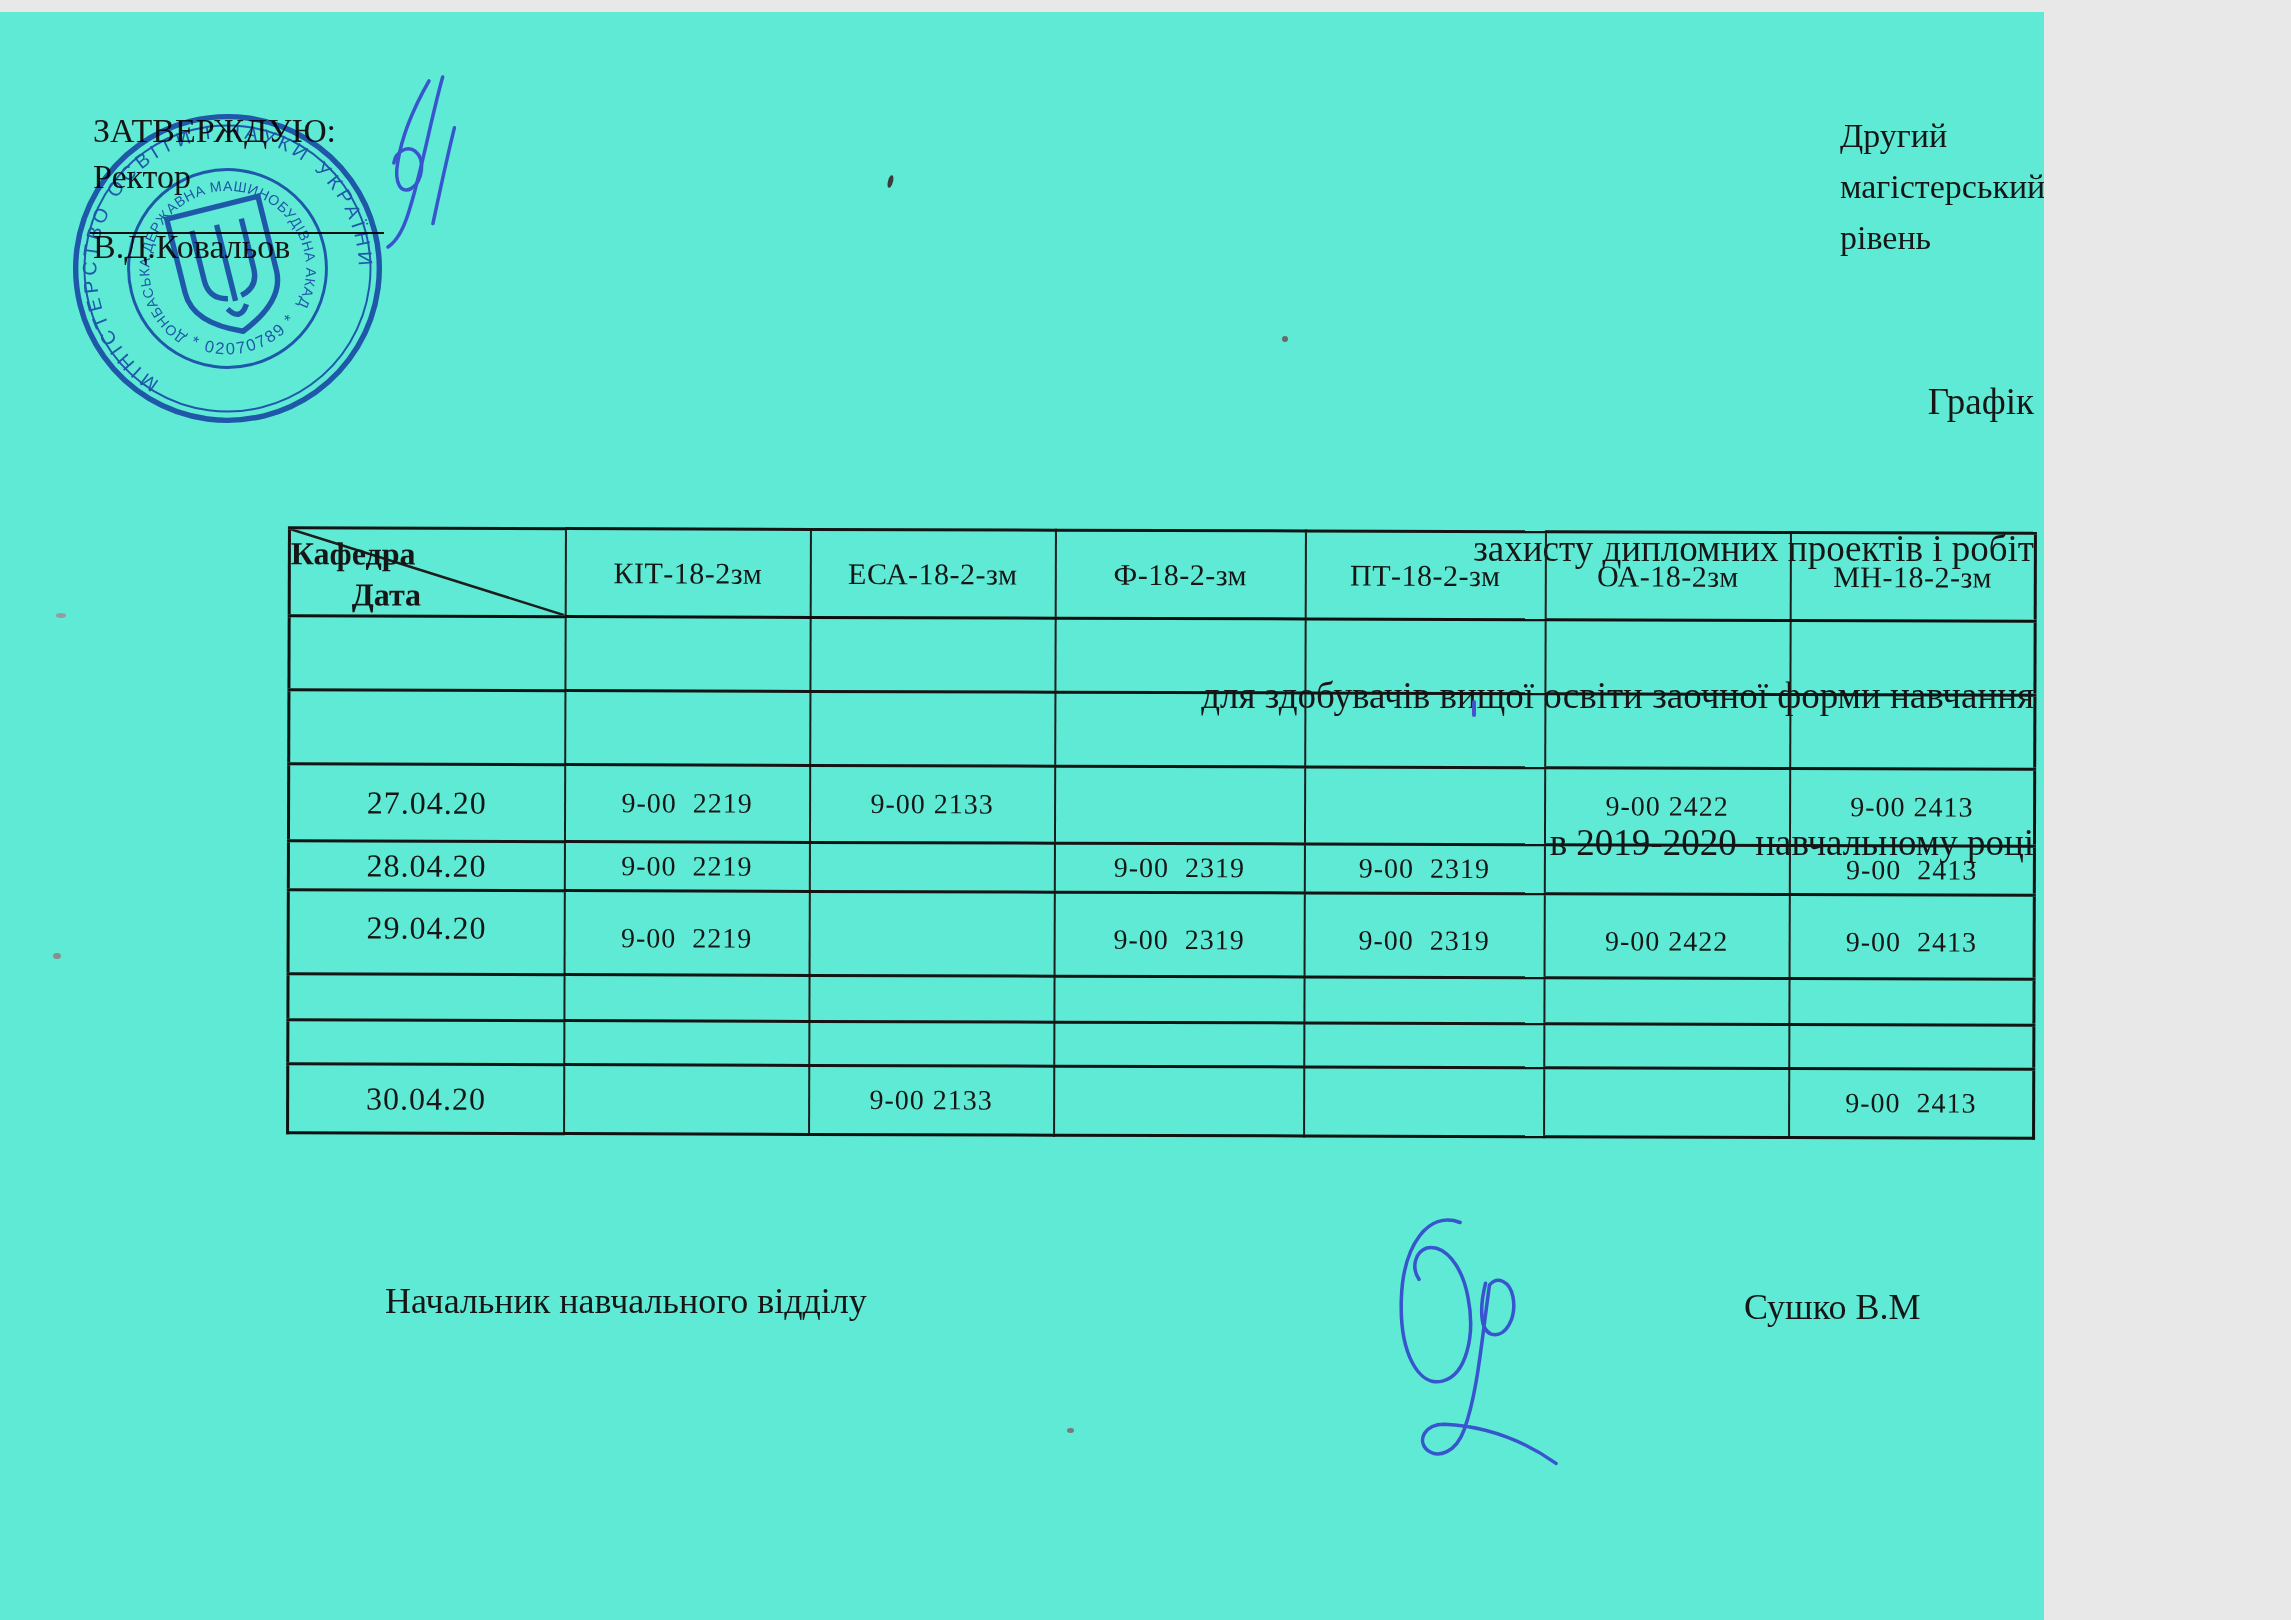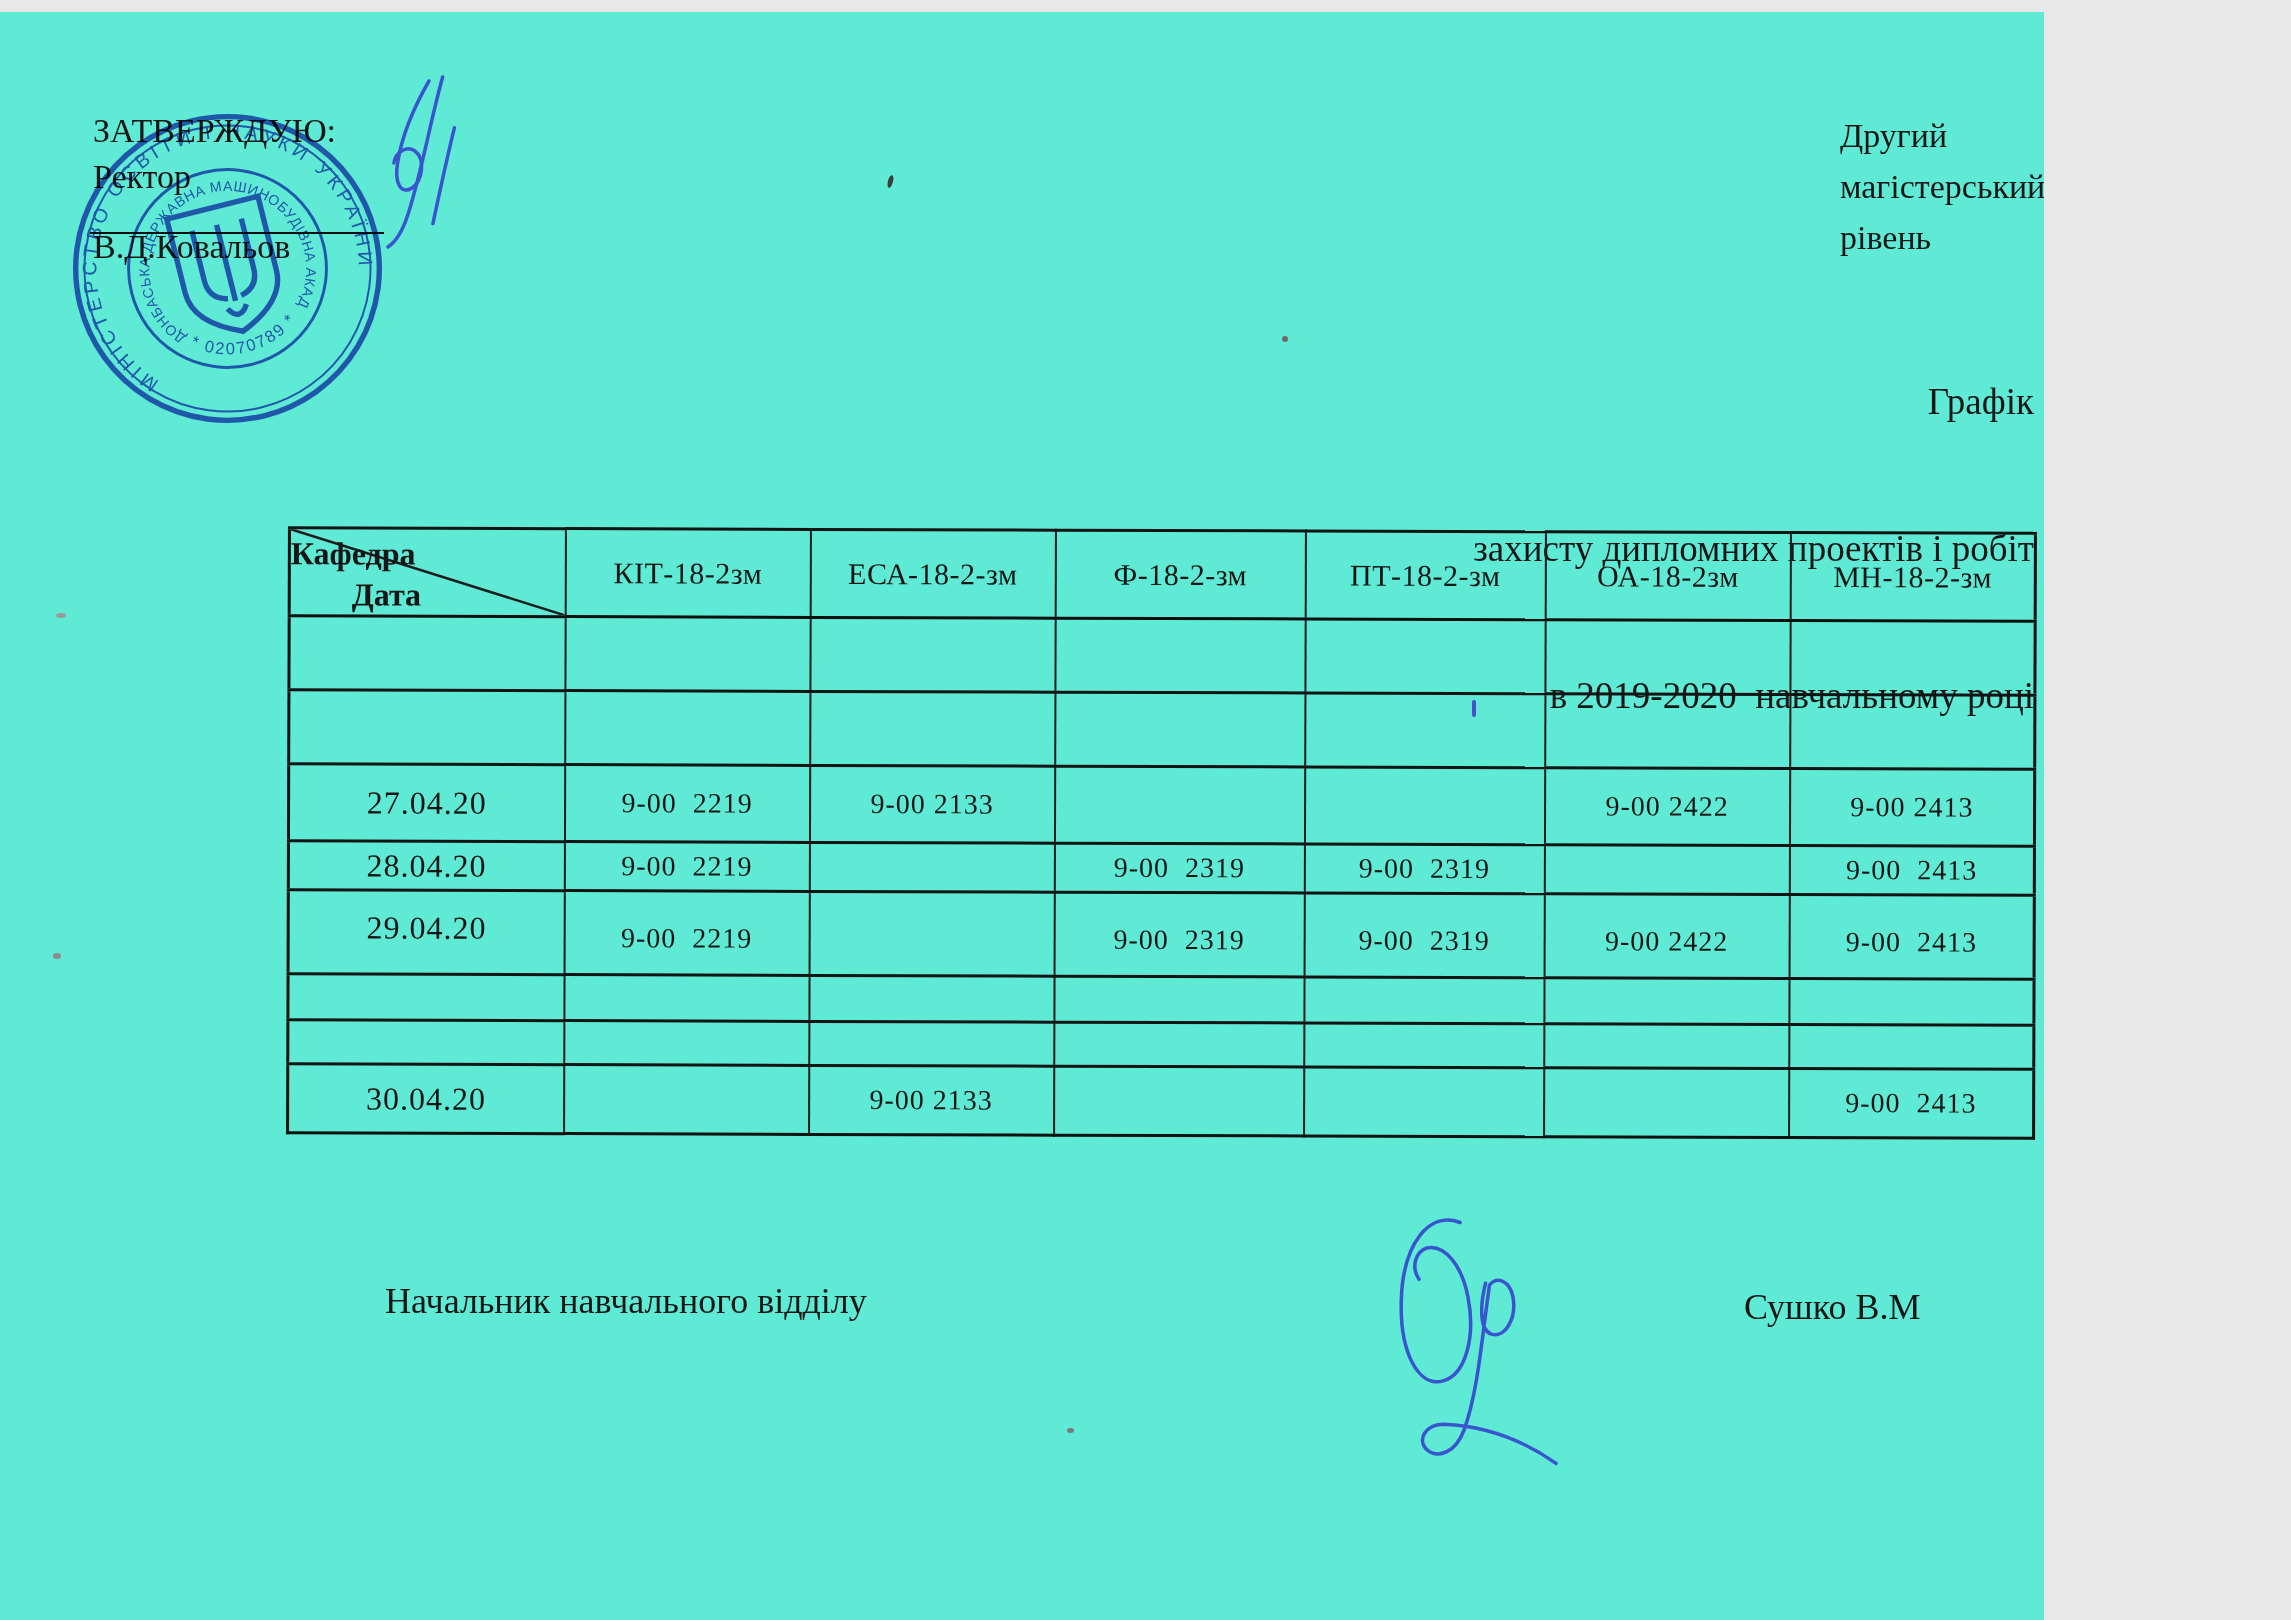--- a/index.html
+++ b/index.html
@@ -97,20 +97,21 @@
   </svg>
 
   <div class="abs level">
     <div>Другий магістерський</div>
     <div>рівень</div>
   </div>
 
   <div class="abs title">
     <div>Графік</div>
     <div>захисту дипломних проектів і робіт</div>
+    <div>для здобувачів вищої освіти заочної форми навчання</div>
     <div>в 2019-2020  навчальному році</div>
   </div>
 
   <div class="abs tablewrap">
     <table class="schedule">
       <colgroup>
         <col style="width:276px">
           <col style="width:245px">
           <col style="width:245px">
         <col style="width:250px">

